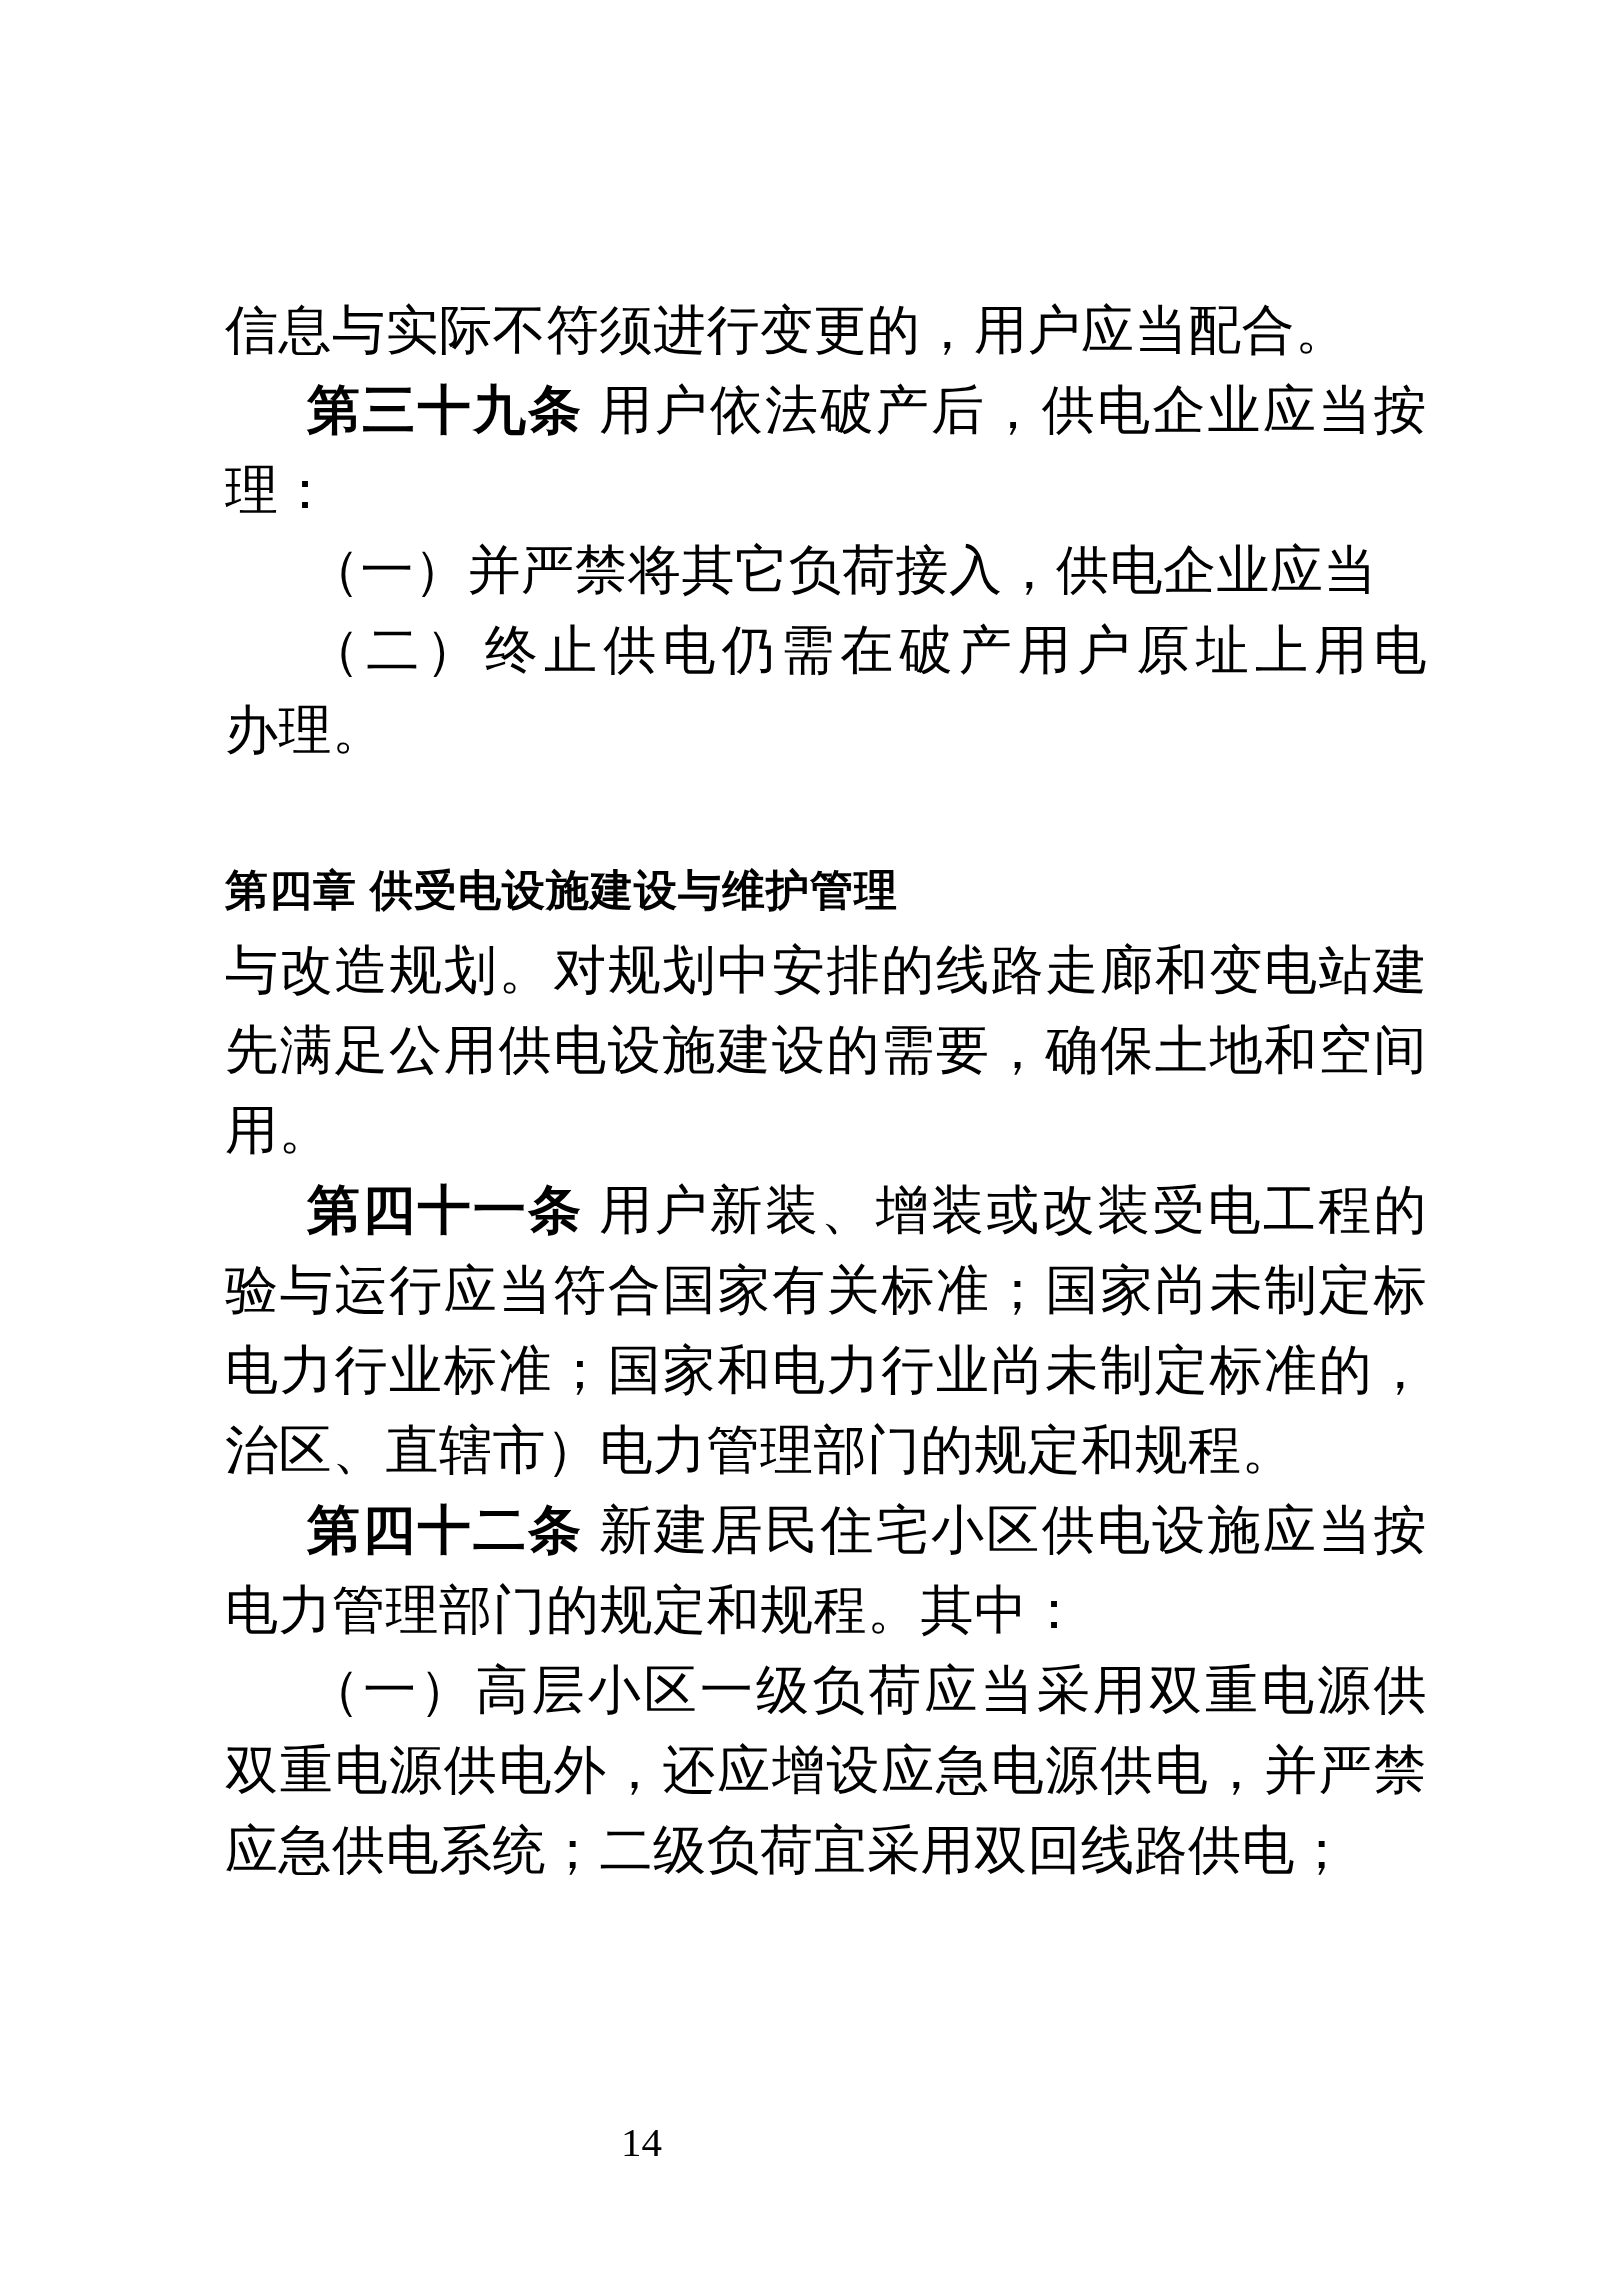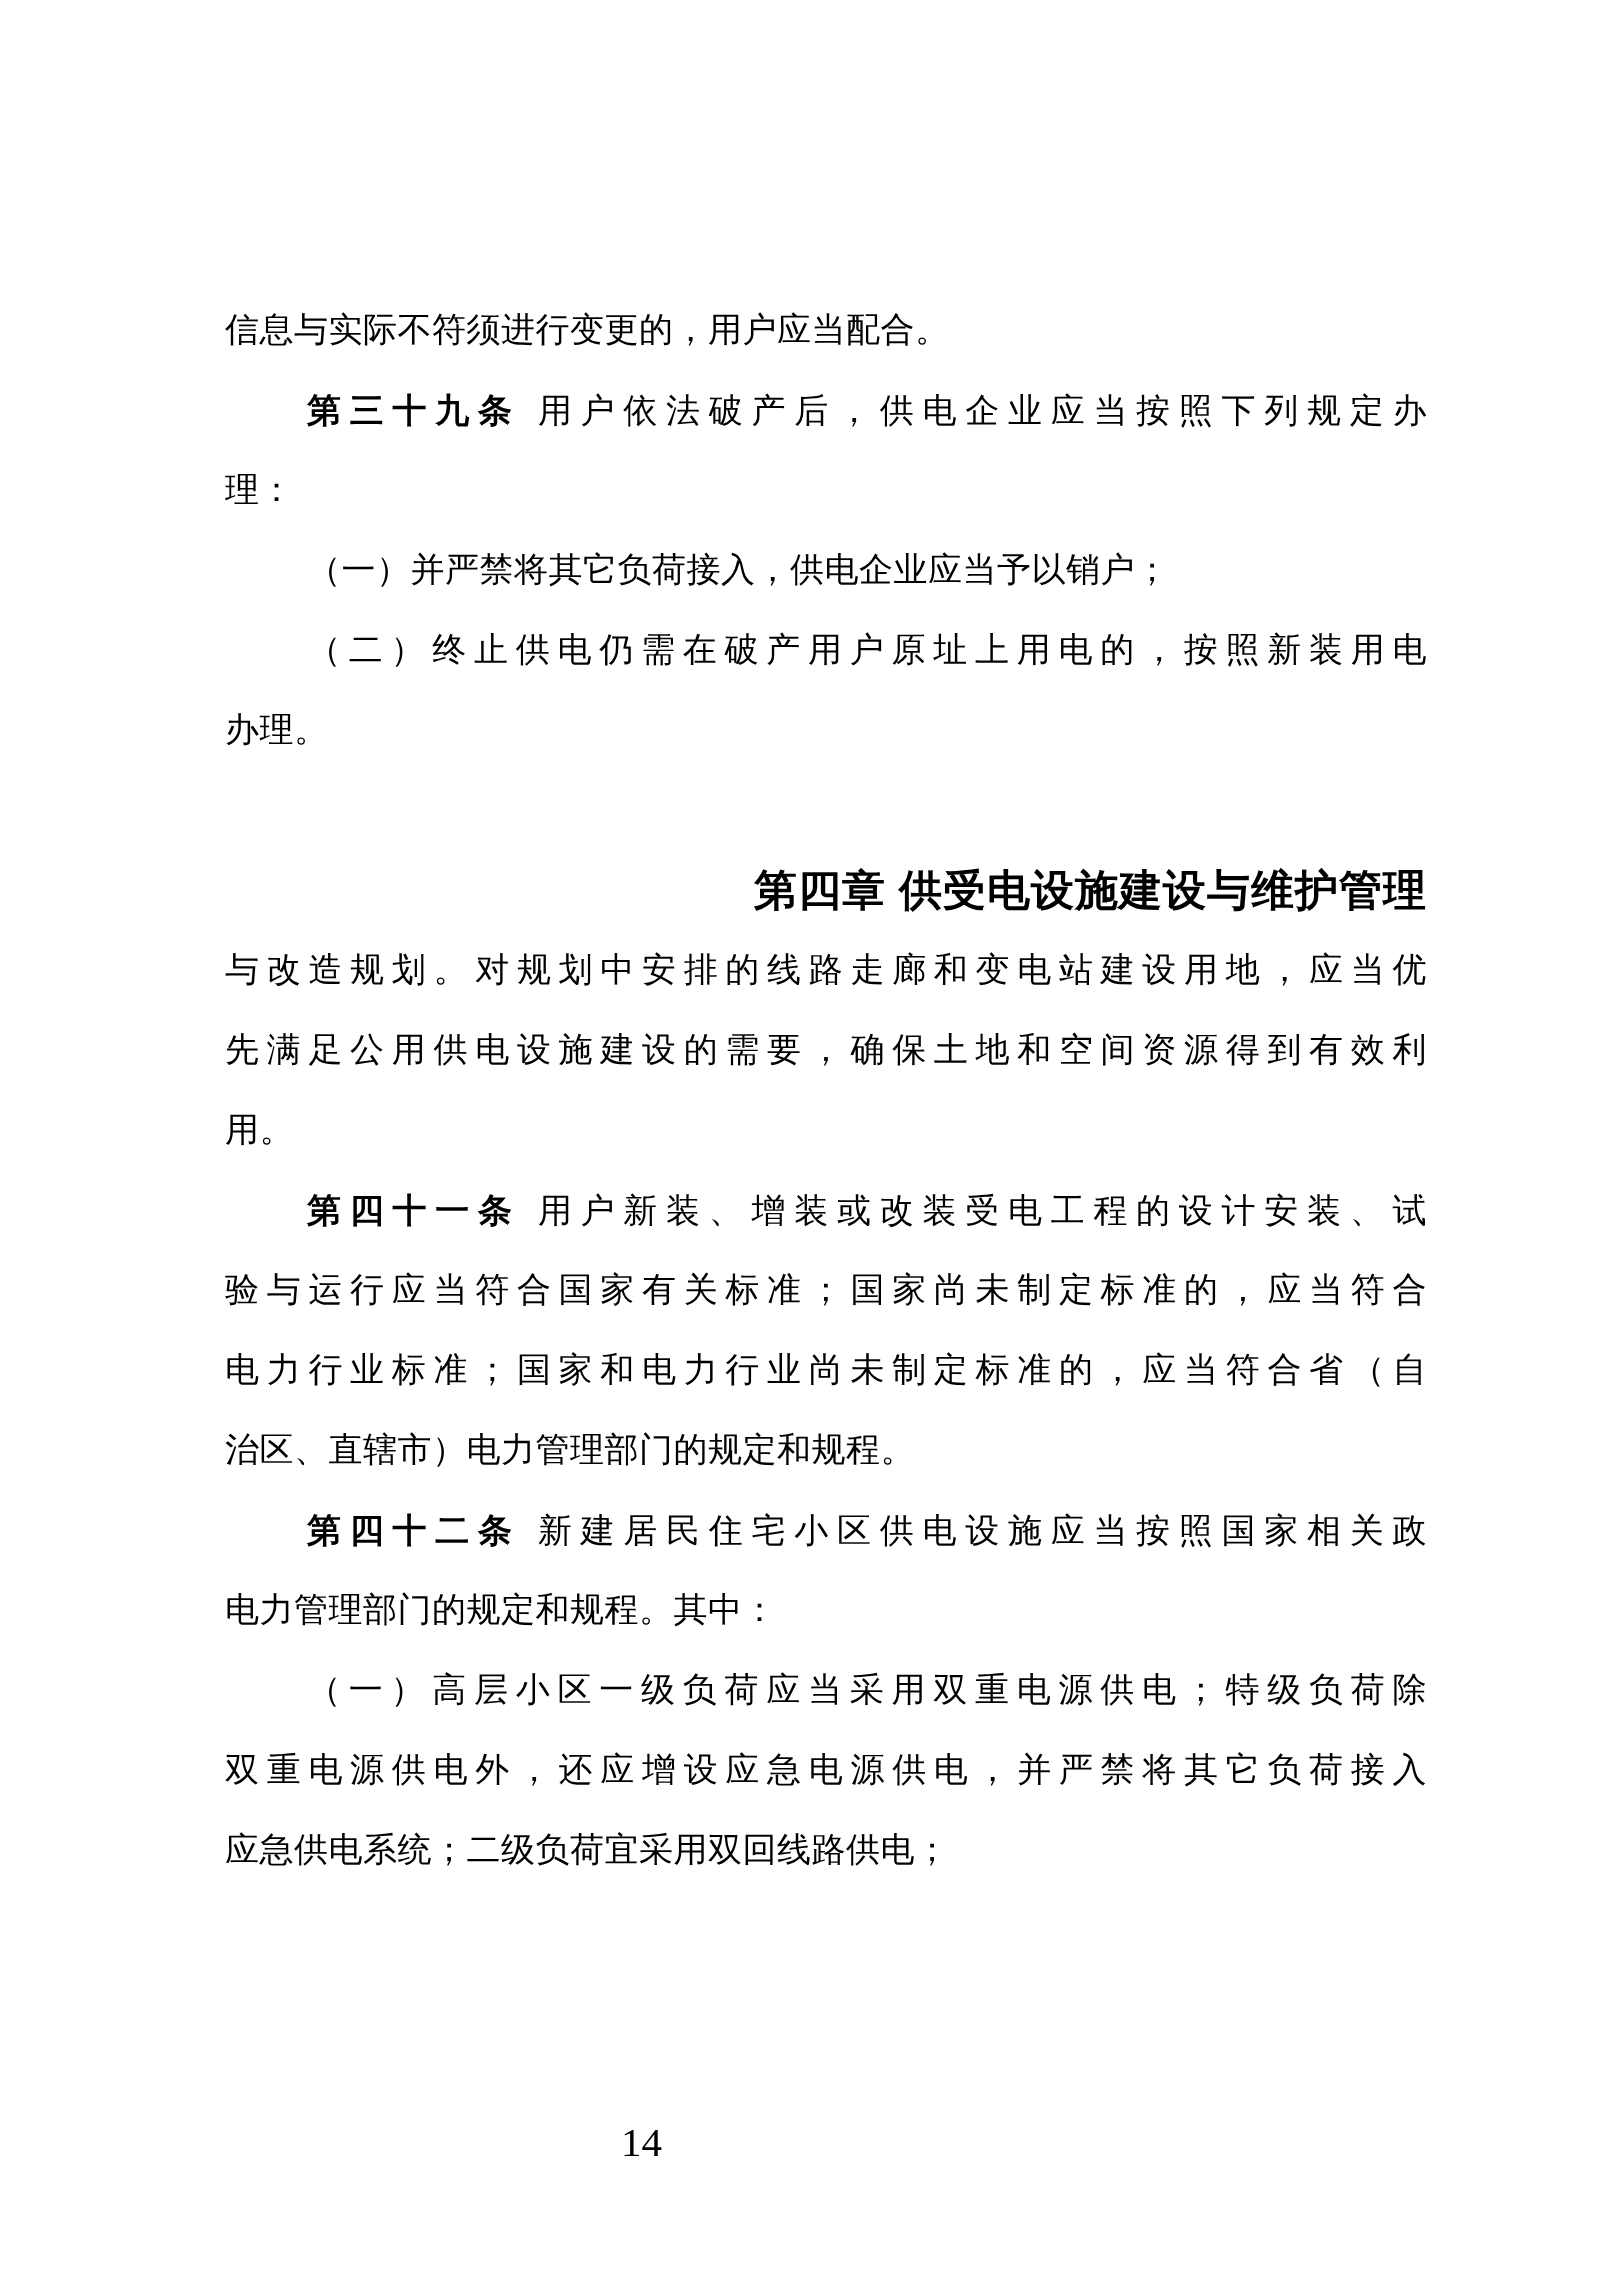--- a/index.html
+++ b/index.html
@@ -17,21 +17,21 @@
     inset: 0;
     background: #ffffff;
   }
   .content {
     position: absolute;
     left: 225px;
     top: 290px;
     width: 1202px;
   }
   .line {
-    font-size: 34px;
+    font-size: 53px;
     height: 80px;
     line-height: 80px;
     text-align: left;
     overflow: hidden;
     letter-spacing: 0.5px;
   }
   .line.indent { text-indent: 82px; }
   .line.justify {
     text-align: justify;
     text-align-last: justify;
@@ -39,21 +39,21 @@
   .prefix {
     font-weight: bold;
     font-family: "Liberation Sans", "DejaVu Sans", sans-serif;
     margin-top: 47px;
   }
   .spacer { height: 80px; }
   .heading {
     font-size: 43px;
     font-weight: bold;
     font-family: "Liberation Sans", "DejaVu Sans", sans-serif;
-    text-align: right;
+    text-align: left;
     height: 80px;
     line-height: 80px;
     letter-spacing: 1px;
   }
   .page-number {
     position: absolute;
     top: 2119px;
     left: 0;
     width: 1283px;
     text-align: center;

